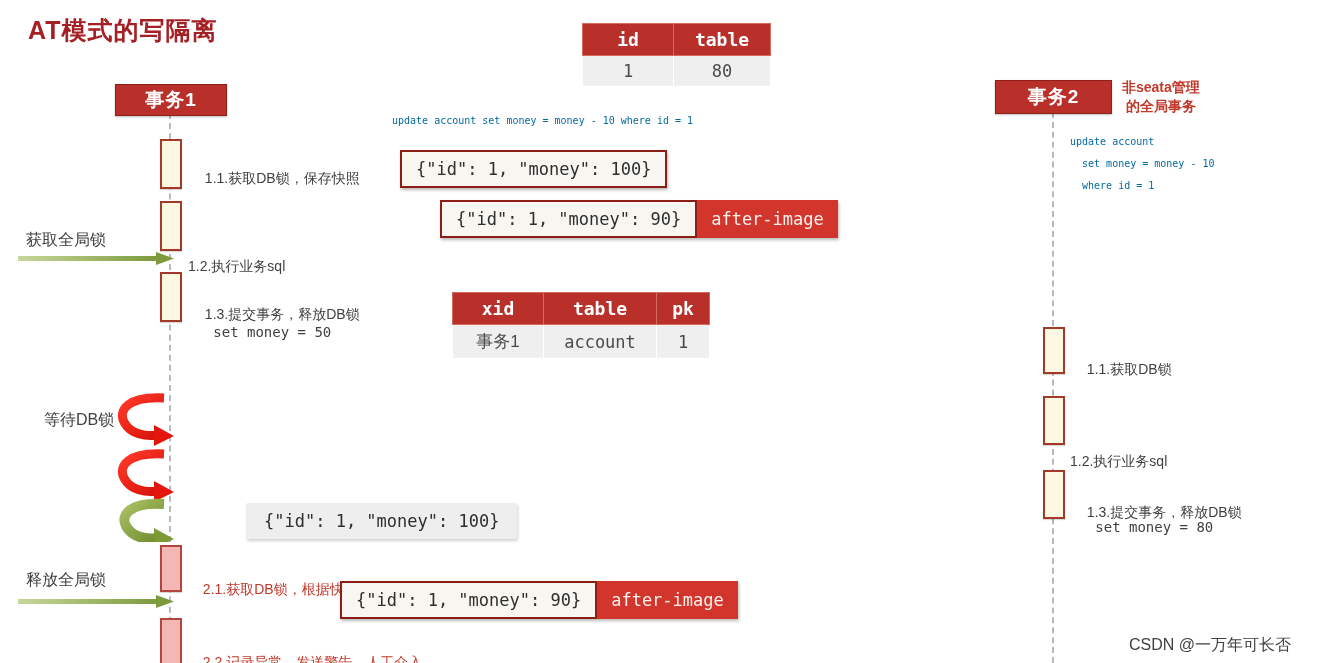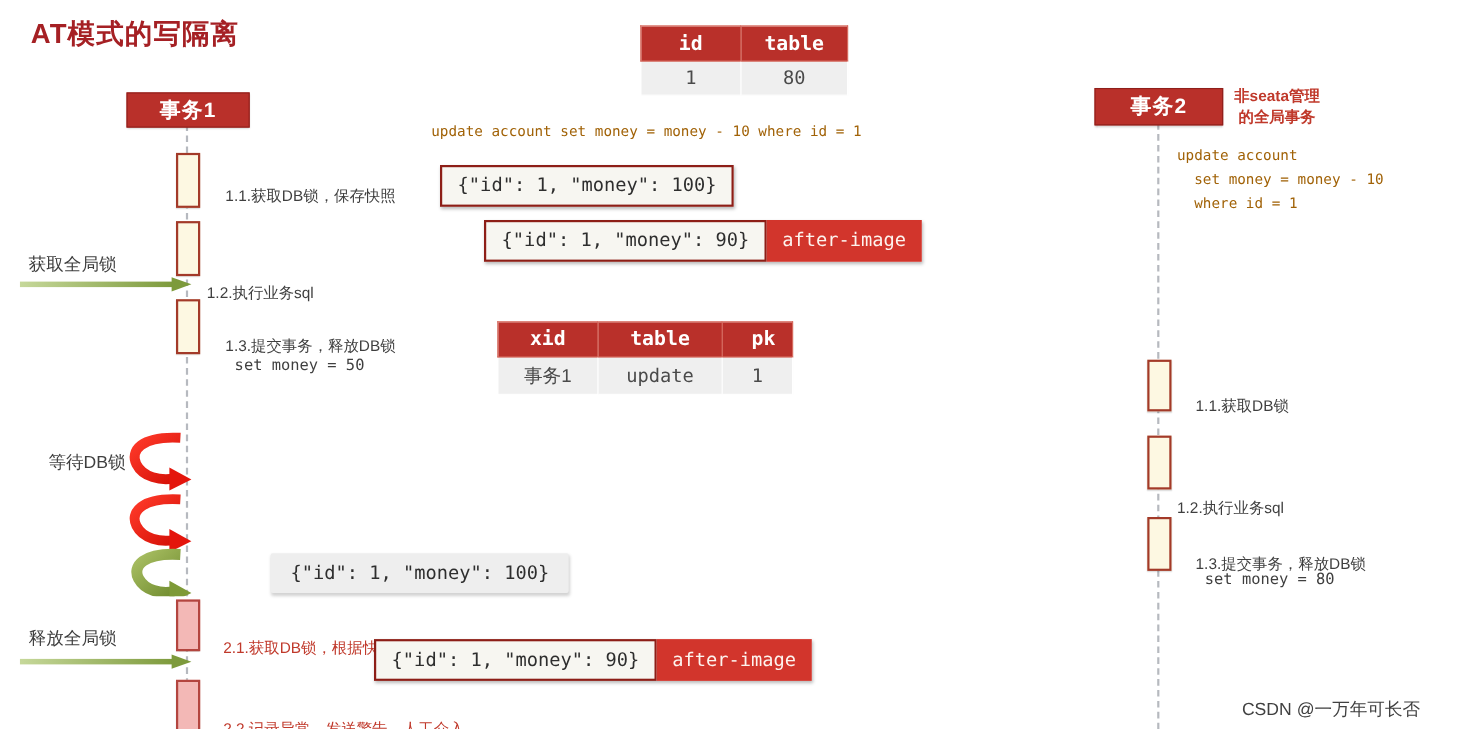--- a/index.html
+++ b/index.html
@@ -44,21 +44,21 @@
   .step{
     font-size:14px;color:#3f3f3f;white-space:pre;line-height:22px;
     font-family:"DejaVu Sans Mono","Liberation Mono",monospace;
   }
   .step .cn{font-family:"Liberation Sans","DejaVu Sans",sans-serif;}
   .step-red{color:#c0392b;}
 
   
   .code{
     font-family:"DejaVu Sans Mono","Liberation Mono",monospace;
-    font-size:13px;color:#a16207;white-space:pre;line-height:22px;
+    font-size:10px;color:#0369a1;white-space:pre;line-height:22px;
   }
 
   
   .dtable{border-collapse:collapse;}
   .dtable th{
     background:#b9302a;color:#fff;font-weight:bold;
     font-family:"DejaVu Sans Mono","Liberation Mono",monospace;
     font-size:18px;padding:5px 0;border:1px solid #d66a5e;margin-left:32px;
   }
   .dtable td{
@@ -173,25 +173,25 @@
 <div class="abs imgrow" style="left:440px;top:200px;height:38px;">
   <div class="json">{"id": 1, "money": 90}</div>
   <div class="tagbox">after-image</div>
 </div>
 
 <table class="abs dtable" style="left:452px;top:292px;">
   <tbody>
       <tr>
     <th style="width:90px;">xid</th>
     <th style="width:112px;">table</th>
-  <th style="width:52px;padding-left:11px;">pk</th>
+  <th style="width:52px;">pk</th>
   </tr>
   <tr>
     <td class="cn">事务1</td>
-    <td>update</td>
+    <td>account</td>
     <td>1</td>
   </tr>
 </tbody>
   </table>
 
 <div class="abs side-label" style="left:26px;top:230px;">获取全局锁</div>
 <svg class="abs" style="left:18px;top:250px;" width="160" height="18" viewBox="0 0 160 18">
   <defs>
     <linearGradient id="gA" x1="0" y1="0" x2="1" y2="0">
       <stop offset="0" stop-color="#c6d89a"></stop>

